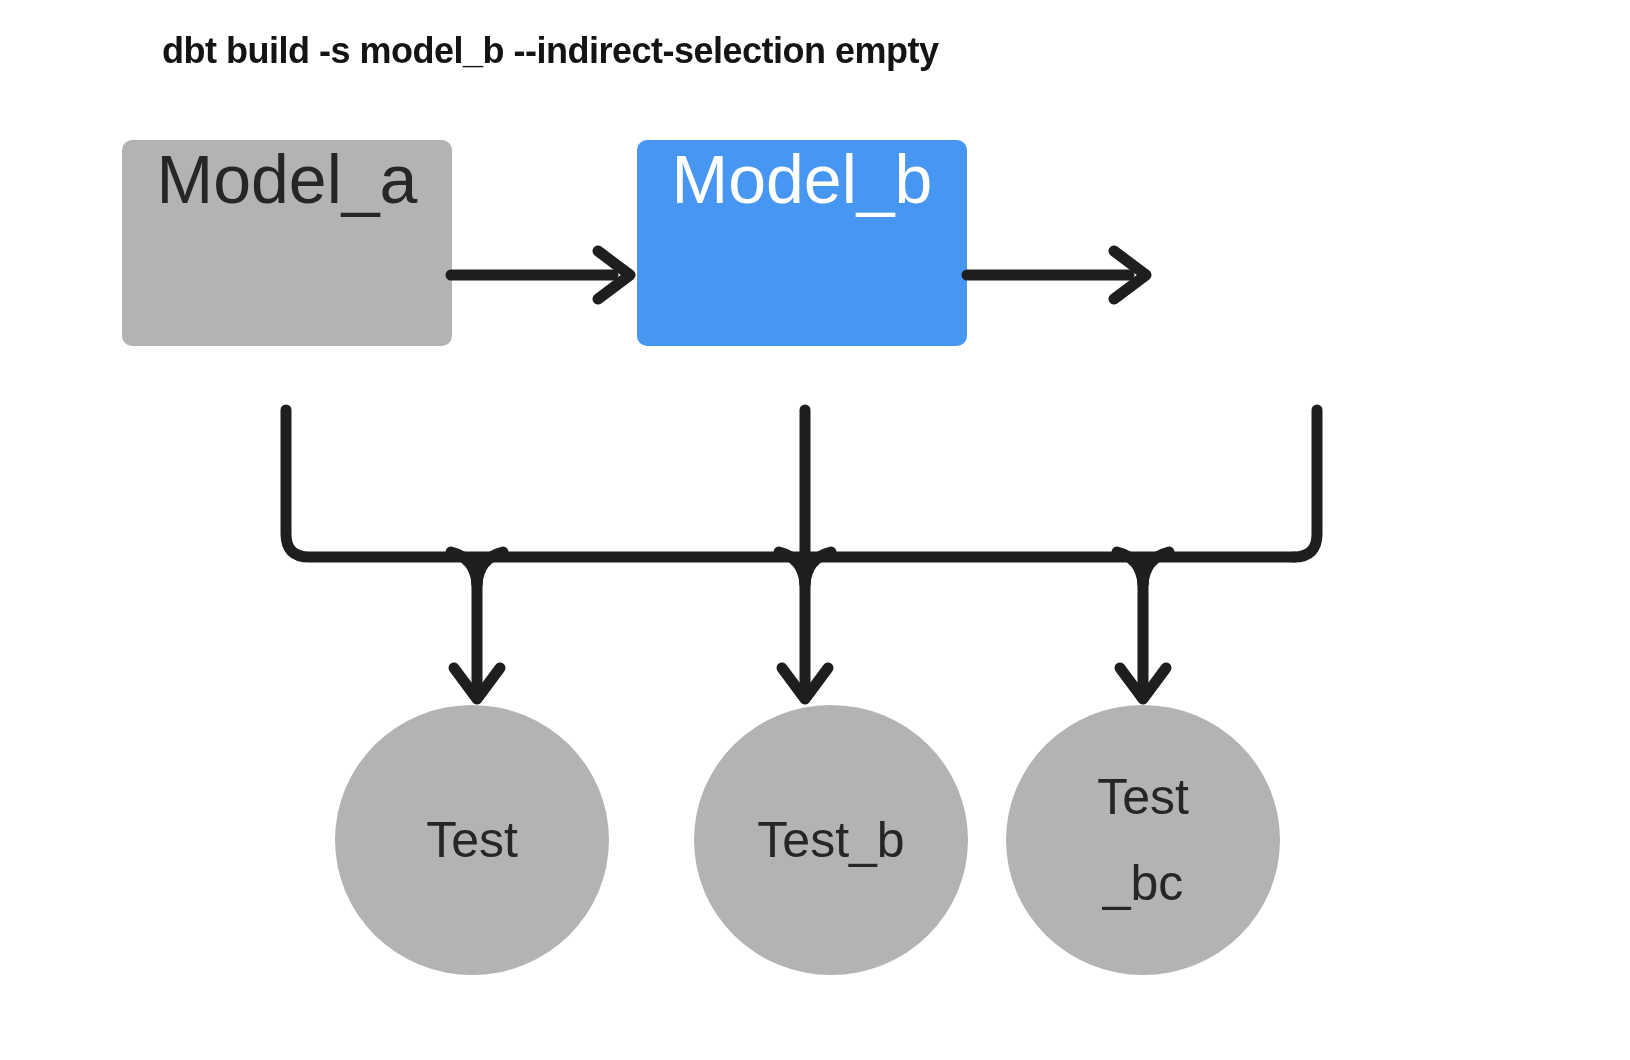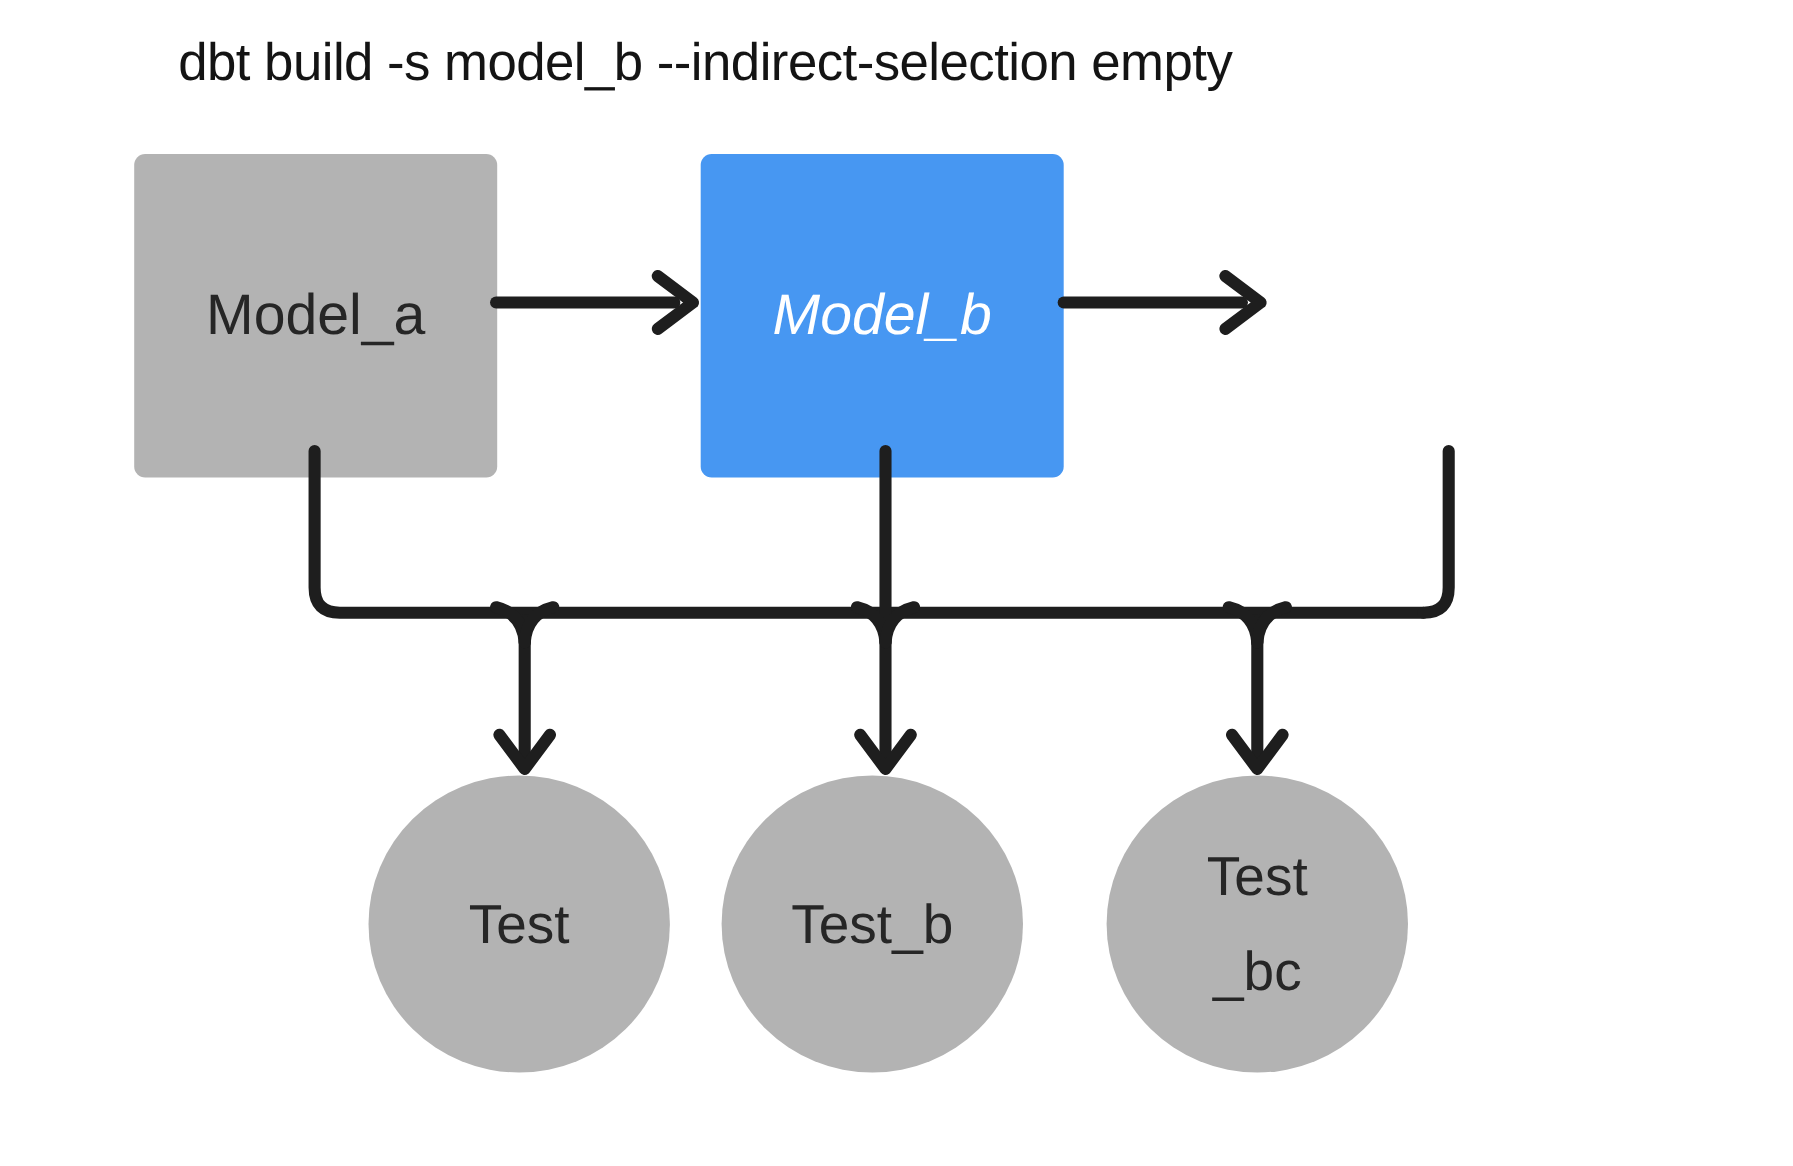--- a/index.html
+++ b/index.html
@@ -20,44 +20,43 @@
     width: 1630px;
     height: 1060px;
     background: var(--background);
     overflow: hidden;
   }
 
   .title {
     position: absolute;
     left: 162px;
     top: 30px;
-    font-size: 48px;
-    font-weight: 400;
+    font-size: 36px;
+    font-weight: 700;
     letter-spacing: -0.5px;
     color: var(--title-text);
     white-space: nowrap;
   }
 
   .model-node {
     position: absolute;
     width: 330px;
-    height: 294px;
+    height: 206px;
     top: 140px;
     background: var(--node-gray);
     border-radius: 10px;
     display: flex;
-    align-items: center;
+    align-items: flex-start;
     justify-content: center;
-    font-size: 52px;
+    font-size: 68px;
     color: var(--text-dark);
   }
   .model-node.selected {
     background: var(--node-selected-blue);
     color: var(--text-on-blue);
-    font-style: italic;
   }
   .model-a { left: 122px; }
   .model-b { left: 637px; }
   .model-c { left: 1153px; }
 
   .test-node {
     position: absolute;
     width: 274px;
     height: 270px;
     top: 705px;
@@ -66,21 +65,21 @@
     display: flex;
     flex-direction: column;
     align-items: center;
     justify-content: center;
     font-size: 50px;
     line-height: 1.72;
     color: var(--text-dark);
     text-align: center;
   }
   .test-ab { left: 335px; }
-  .test-b  { left: 656px; }
+  .test-b  { left: 694px; }
   .test-bc { left: 1006px; }
   .t-line:empty { display: none; }
 
   .edges-layer {
     position: absolute;
     left: 0; top: 0;
     width: 1630px;
     height: 1060px;
     pointer-events: none;
   }

